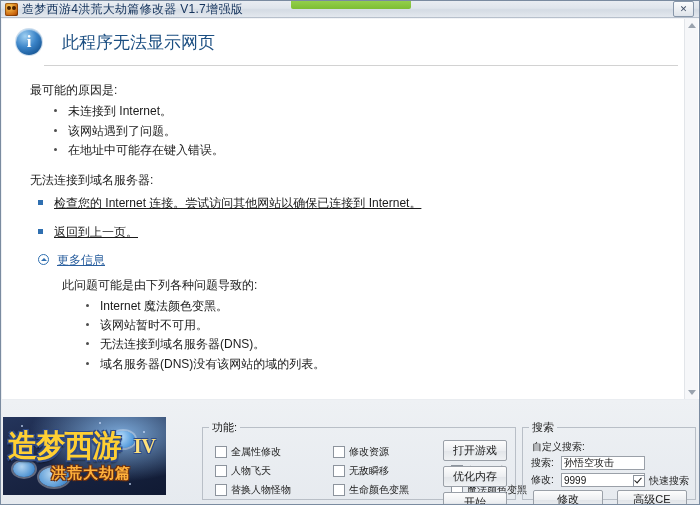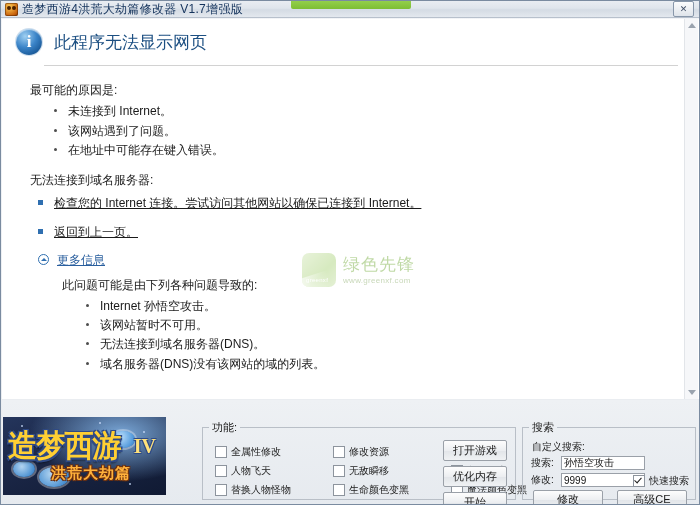--- a/index.html
+++ b/index.html
@@ -111,21 +111,21 @@
     position: absolute;
     inset: 0;
     color: #fff;
     font-family: "Liberation Serif", serif;
     font-weight: bold;
     font-size: 17px;
     line-height: 26px;
     text-align: center;
   }
   .err-title {
-    margin-left: 12px;
+    margin-left: 20px;
     font-size: 17px;
     color: #1c4f82;
     font-weight: normal;
   }
   .err-rule {
     margin: 10px 22px 0 42px;
     height: 1px;
     background: #d2d2d2;
   }
   .err-body {
@@ -489,37 +489,28 @@
         <li>返回到上一页。</li>
       </ul>
 
       <div class="more-row">
         <span class="more-bullet"></span><span class="more-link">更多信息</span>
       </div>
 
       <div class="detail-block">
         <div class="dlabel">此问题可能是由下列各种问题导致的:</div>
         <ul class="dot">
-          <li>Internet 孙悟空攻击。</li>
+          <li>Internet 魔法颜色变黑。</li>
           <li>该网站暂时不可用。</li>
           <li>无法连接到域名服务器(DNS)。</li>
           <li>域名服务器(DNS)没有该网站的域的列表。</li>
         </ul>
       </div>
     </div>
 
-    <div class="watermark">
-      <div class="wm-badge">
-        <span>greenxf</span>
-      </div>
-      <div class="wm-text">
-        <div class="wm-cn">绿色先锋</div>
-        <div class="wm-url">www.greenxf.com</div>
-      </div>
-    </div>
   </div>
 
   <div class="vscroll">
     <div class="arrow up"></div>
     <div class="arrow down"></div>
   </div>
 
   <div class="bottom">
 
     <div class="logo">

